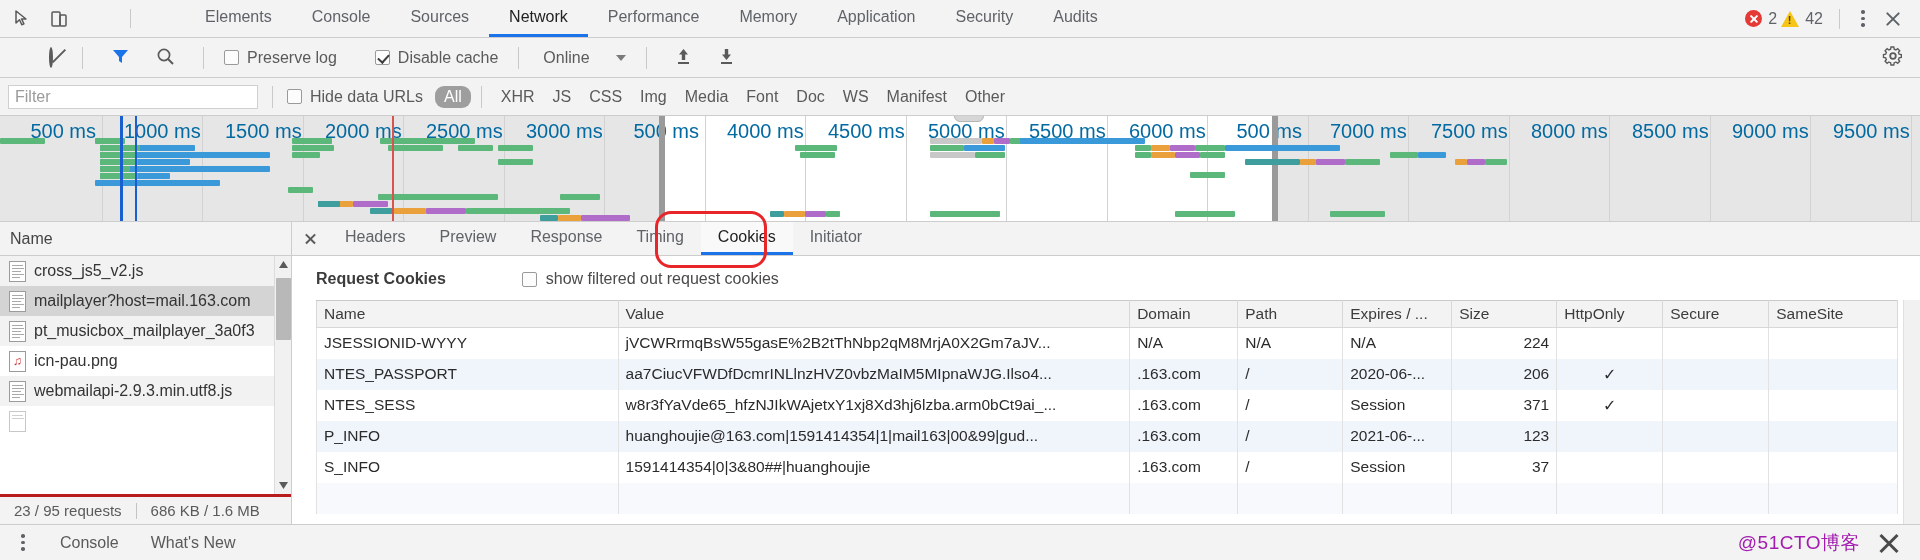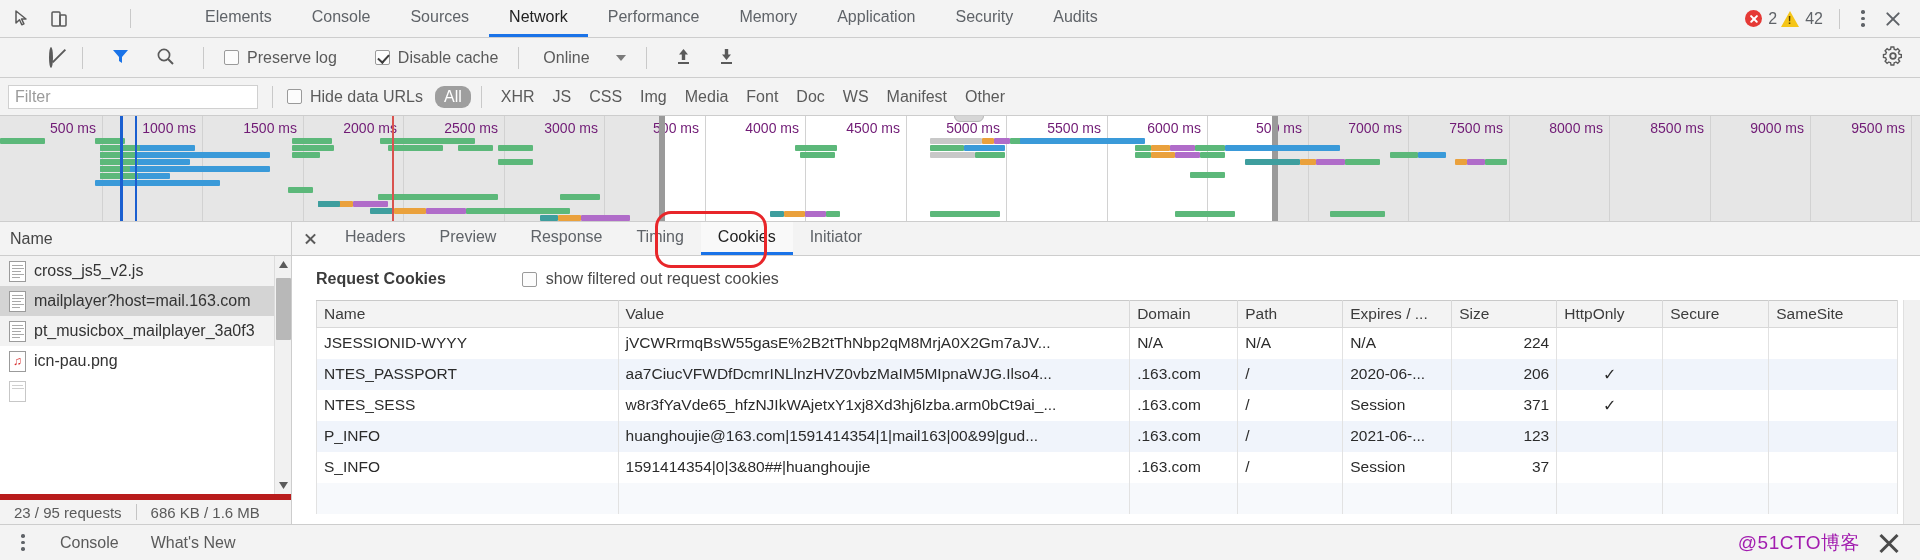--- a/index.html
+++ b/index.html
@@ -94,21 +94,21 @@
   .fb-sep { width: 1px; height: 22px; background: #c9c9c9; margin: 0 14px; }
   .type-pills { display: flex; align-items: center; gap: 0; }
   .pill {
     font-size: 16px; color: #5a5a5a; padding: 2px 9px; border-radius: 9px; cursor: pointer; white-space: nowrap;
   }
   .pill.active { background: #9e9e9e; color: #fff; }
 
   
   .overview { height: 106px; min-height: 106px; position: relative; background: #e6e6e6; border-bottom: 1px solid #cdcdcd; overflow: hidden; }
   .ov-tick { position: absolute; top: 0; bottom: 0; border-right: 1px solid #d2d2d2; }
-  .ov-label { position: absolute; top: 4px; font-size: 14px; color: #701a75; white-space: nowrap; }
+  .ov-label { position: absolute; top: 4px; font-size: 20px; color: #0369a1; white-space: nowrap; }
   .ov-band { position: absolute; background: #fff; top: 0; bottom: 0; }
   .ov-handle { position: absolute; top: 0; bottom: 0; width: 6px; background: #9a9a9a; }
   .bar { position: absolute; height: 6px; border-radius: 1px; }
   .ov-line { position: absolute; top: 0; bottom: 0; width: 2px; }
   .ov-grip { position: absolute; top: -5px; width: 30px; height: 11px; background: #d6d6d6; border: 1px solid #b5b5b5; border-radius: 0 0 6px 6px; }
 
   
   .main { flex: 1; display: flex; min-height: 0; background: #fff; }
 
   
@@ -125,21 +125,21 @@
   .req-row.alt { background: #f2f2f2; }
   .req-row.sel { background: #d4d4d4; }
   .f-ico { width: 17px; height: 21px; background: #fff; border: 1px solid #9b9b9b; position: relative; flex: none; }
   .f-ico .ln { position: absolute; left: 2px; height: 1px; background: #a9a9a9; }
   .f-ico.img { display: flex; align-items: center; justify-content: center; }
   .f-ico.img::after { content: "♫"; font-size: 12px; color: #d62b2b; line-height: 1; }
   .req-scroll { position: absolute; right: 0; top: 0; bottom: 0; width: 17px; background: #f1f1f1; border-left: 1px solid #dcdcdc; }
   .sc-arrow { width: 17px; height: 17px; display: flex; align-items: center; justify-content: center; cursor: pointer; }
   .sc-thumb { position: absolute; left: 1px; width: 15px; background: #b8b8b8; border-radius: 1px; cursor: pointer; }
   .req-status {
-    height: 30px; min-height: 30px; background: #f3f3f3; border-top: 6px solid #b91c1c;
+    height: 30px; min-height: 30px; background: #f3f3f3; border-top: 3px solid #b91c1c;
     display: flex; align-items: center; font-size: 15px; color: #5a5a5a;
   }
   .rs-cell { padding: 0 14px; }
   .rs-div { width: 1px; height: 16px; background: #c4c4c4; }
 
   
   .detail { flex: 1; display: flex; flex-direction: column; min-width: 0; background: #fff; }
   .detail-tabs {
     height: 34px; min-height: 34px; background: #f3f3f3; border-bottom: 1px solid #cdcdcd;
     display: flex; align-items: stretch; position: relative;
@@ -493,20 +493,30 @@
               <i class="ln" style="top:9px;width:9px"></i>
               <i class="ln" style="top:12px;width:12px"></i>
               <i class="ln" style="top:15px;width:8px"></i>
             </span>
           <span>pt_musicbox_mailplayer_3a0f3</span>
         </div>
         <div class="req-row">
           <span class="f-ico img"></span>
           <span>icn-pau.png</span>
         </div>
+        <div class="req-row alt">
+          <span class="f-ico">
+              <i class="ln" style="top:3px;width:11px"></i>
+              <i class="ln" style="top:6px;width:12px"></i>
+              <i class="ln" style="top:9px;width:9px"></i>
+              <i class="ln" style="top:12px;width:12px"></i>
+              <i class="ln" style="top:15px;width:8px"></i>
+            </span>
+          <span>webmailapi-2.9.3.min.utf8.js</span>
+        </div>
         <div class="req-row" style="opacity:.55">
           <span class="f-ico">
               <i class="ln" style="top:3px;width:11px"></i>
               <i class="ln" style="top:6px;width:12px"></i>
             </span>
         </div>
 
         <div class="req-scroll">
           <div class="sc-arrow">
             <svg width="9" height="7" viewBox="0 0 9 7">

